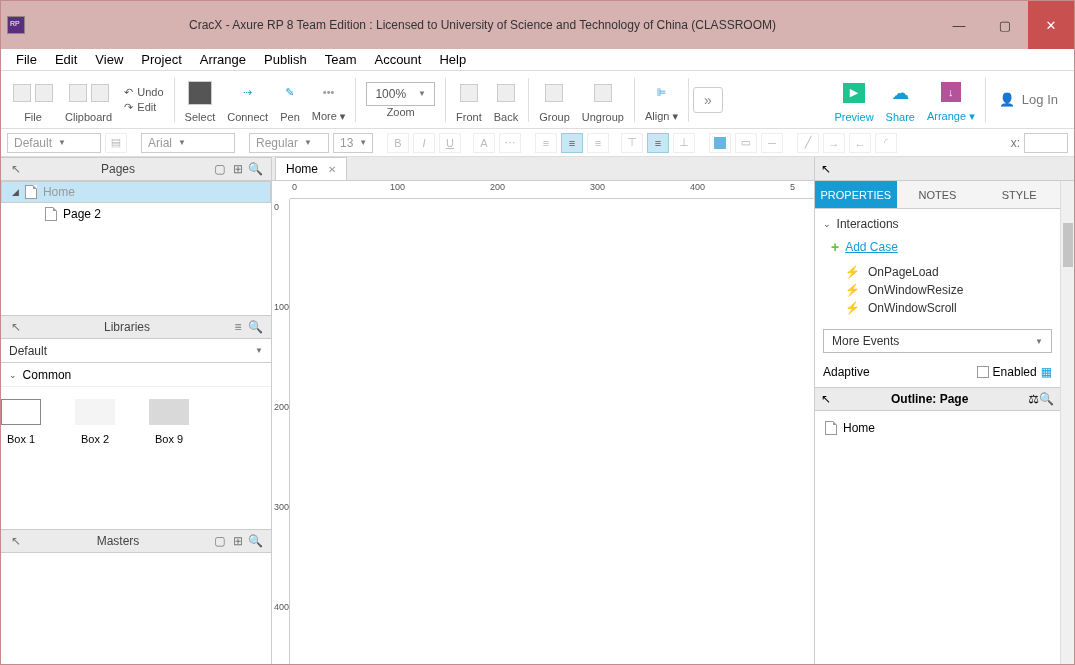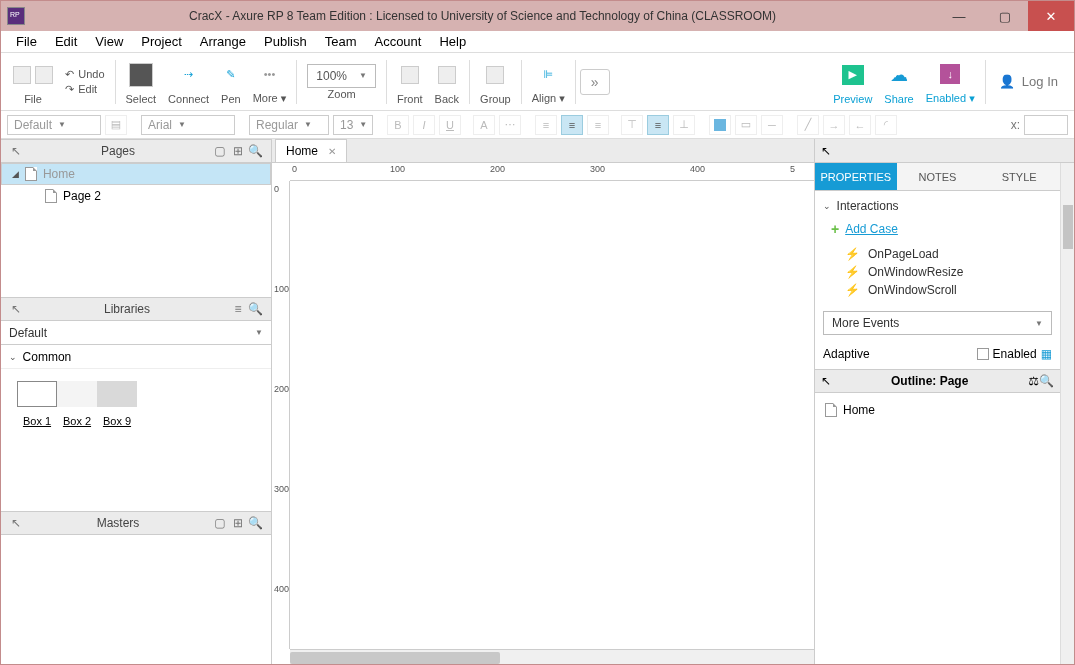--- a/index.html
+++ b/index.html
@@ -1,17 +1,17 @@
 <!DOCTYPE html>
 <html><head>
 <meta charset="utf-8">
 <style>
 * { box-sizing: border-box; margin: 0; padding: 0; font-family: "Segoe UI", Arial, sans-serif; }
 body { width: 1075px; height: 665px; overflow: hidden; background: #fff; border: 1px solid #c38c8c; }
-.titlebar { height: 30px; background: #d6b2b1; display: flex; align-items: center; padding-left: 6px; justify-content: flex-end; }
+.titlebar { height: 48px; background: #d6b2b1; display: flex; align-items: center; padding-left: 6px; justify-content: flex-end; }
 .titlebar .appicon { width: 18px; height: 18px; background: #5a2e7c; border: 1px solid #888; margin-right: 4px; position:relative; }
 .titlebar .appicon:after{content:"RP";color:#fff;font-size:7px;position:absolute;left:2px;top:3px;}
 .titlebar .title { flex: 1; text-align: center; font-size: 12px; color: #333; }
 .winbtns { display: flex; height: 100%; }
 .winbtn { width: 46px; display: flex; align-items: center; justify-content: center; font-size: 13px; color: #333; }
 .winbtn.close { background: #c8504f; color: #fff; }
 .menubar { height: 22px; display: flex; align-items: center; padding: 0 8px; gap: 4px; border-bottom: 1px solid #ddd; font-size: 13px; }
 .menubar span { padding: 2px 7px; }
 .toolbar { height: 58px; display: flex; align-items: center; padding: 0 6px; border-bottom: 1px solid #ddd; }
 .tgroup { display:flex; flex-direction: column; align-items:center; justify-content:center; height:100%; padding:0 6px; font-size:11px; color:#555; }
@@ -32,21 +32,21 @@
 .panelhdr { height:24px; background:#ebebeb; border-top:1px solid #ccc; border-bottom:1px solid #ccc; display:flex; align-items:center; font-size:12px; color:#444; padding:0 6px;}
 .panelhdr .pt { flex:1; text-align:center; }
 .panelhdr .pi { width:18px; text-align:center; color:#777; }
 .treerow { height:22px; display:flex; align-items:center; font-size:12px; padding-left:10px; gap:6px; }
 .treerow.sel { background:#c4e5f6; }
 .treerow.child { padding-left:44px; }
 .pageicon { width:12px; height:14px; border:1px solid #999; background:#fff; position:relative; }
 .pageicon:after{content:"";position:absolute;right:-1px;top:-1px;border-top:4px solid #fff;border-left:4px solid #999;}
 .libdd { height:24px; border-bottom:1px solid #ccc; display:flex; align-items:center; padding:0 8px; font-size:12px; color:#333; justify-content:space-between;}
 .catrow { height:24px; display:flex; align-items:center; padding:0 8px; font-size:12px; gap:6px; border-bottom:1px solid #eee;}
-.shapes { display:flex; padding:12px 16px;text-decoration:underline; }
+.shapes { display:flex; gap:34px; padding:12px 0; }
 .shape { display:flex; flex-direction:column; align-items:center; font-size:11px; gap:8px; }
 .sbox { width:40px; height:26px; border:1px solid #888; }
 .sbox.g1 { background:#f4f4f4; border-color:#f4f4f4;}
 .sbox.g2 { background:#d9d9d9; border-color:#d9d9d9;}
 .centercol { flex:1; display:flex; flex-direction:column; }
 .tabbar { height:24px; background:#ebebeb; border-bottom:1px solid #ccc; display:flex; align-items:flex-end; }
 .tab { background:#fff; border:1px solid #ccc; border-bottom:none; height:23px; display:flex; align-items:center; padding:0 10px; font-size:12px; gap:10px; margin-left:3px;}
 .tab .x { color:#999; font-size:10px;}
 .ruler-h { height:18px; background:#fff; border-bottom:1px solid #ccc; position:relative; margin-left:18px; font-size:9px; color:#555; }
 .ruler-h span { position:absolute; top:1px; }
@@ -115,20 +115,27 @@
 </div>
 
 <div class="toolbar">
   <div class="tgroup">
     <div class="icons">
         <div class="iconbox"></div>
         <div class="iconbox"></div>
       </div>
     <div class="btnlabel">File</div>
   </div>
+  <div class="tgroup">
+    <div class="icons">
+        <div class="iconbox"></div>
+        <div class="iconbox"></div>
+      </div>
+    <div class="btnlabel">Clipboard</div>
+  </div>
   <div class="tgroup" style="gap:2px;align-items:flex-start;">
     <div style="display:flex;align-items:center;gap:4px;">
         <span>↶</span>
         <span class="btnlabel">Undo</span>
       </div>
     <div style="display:flex;align-items:center;gap:4px;">
         <span>↷</span>
         <span class="btnlabel">Edit</span>
       </div>
   </div>
@@ -178,20 +185,26 @@
       </div>
       <div class="btnlabel">Back</div>
     </div>
   <div class="sep"></div>
   <div class="tgroup">
       <div class="icons">
         <div class="iconbox"></div>
       </div>
       <div class="btnlabel">Group</div>
     </div>
+  <div class="tgroup">
+      <div class="icons">
+        <div class="iconbox"></div>
+      </div>
+      <div class="btnlabel">Ungroup</div>
+    </div>
   <div class="sep"></div>
   <div class="tgroup">
       <div class="icons">
         <div class="svgicon" style="color:#1aa4d8;">⊫</div>
       </div>
       <div class="btnlabel">Align ▾</div>
     </div>
   <div class="sep"></div>
   <div class="morearrow">»</div>
   <div style="flex:1"></div>
@@ -204,21 +217,21 @@
   <div class="tgroup">
       <div class="icons">
         <div class="svgicon" style="color:#169bd5;font-size:18px;">☁</div>
       </div>
       <div class="btnlabel accent">Share</div>
     </div>
   <div class="tgroup">
       <div class="icons">
         <div class="svgicon" style="background:#b4529a;color:#fff;width:20px;height:20px;">↓</div>
       </div>
-      <div class="btnlabel accent">Enabled ▾</div>
+      <div class="btnlabel accent">Arrange ▾</div>
     </div>
   <div class="sep"></div>
   <div class="loginrow" style="padding:0 10px;">
       <span>👤</span>
       <span>Log In</span>
     </div>
 </div>
 
 <div class="fmtbar">
   <div class="sel" style="width:94px;">

